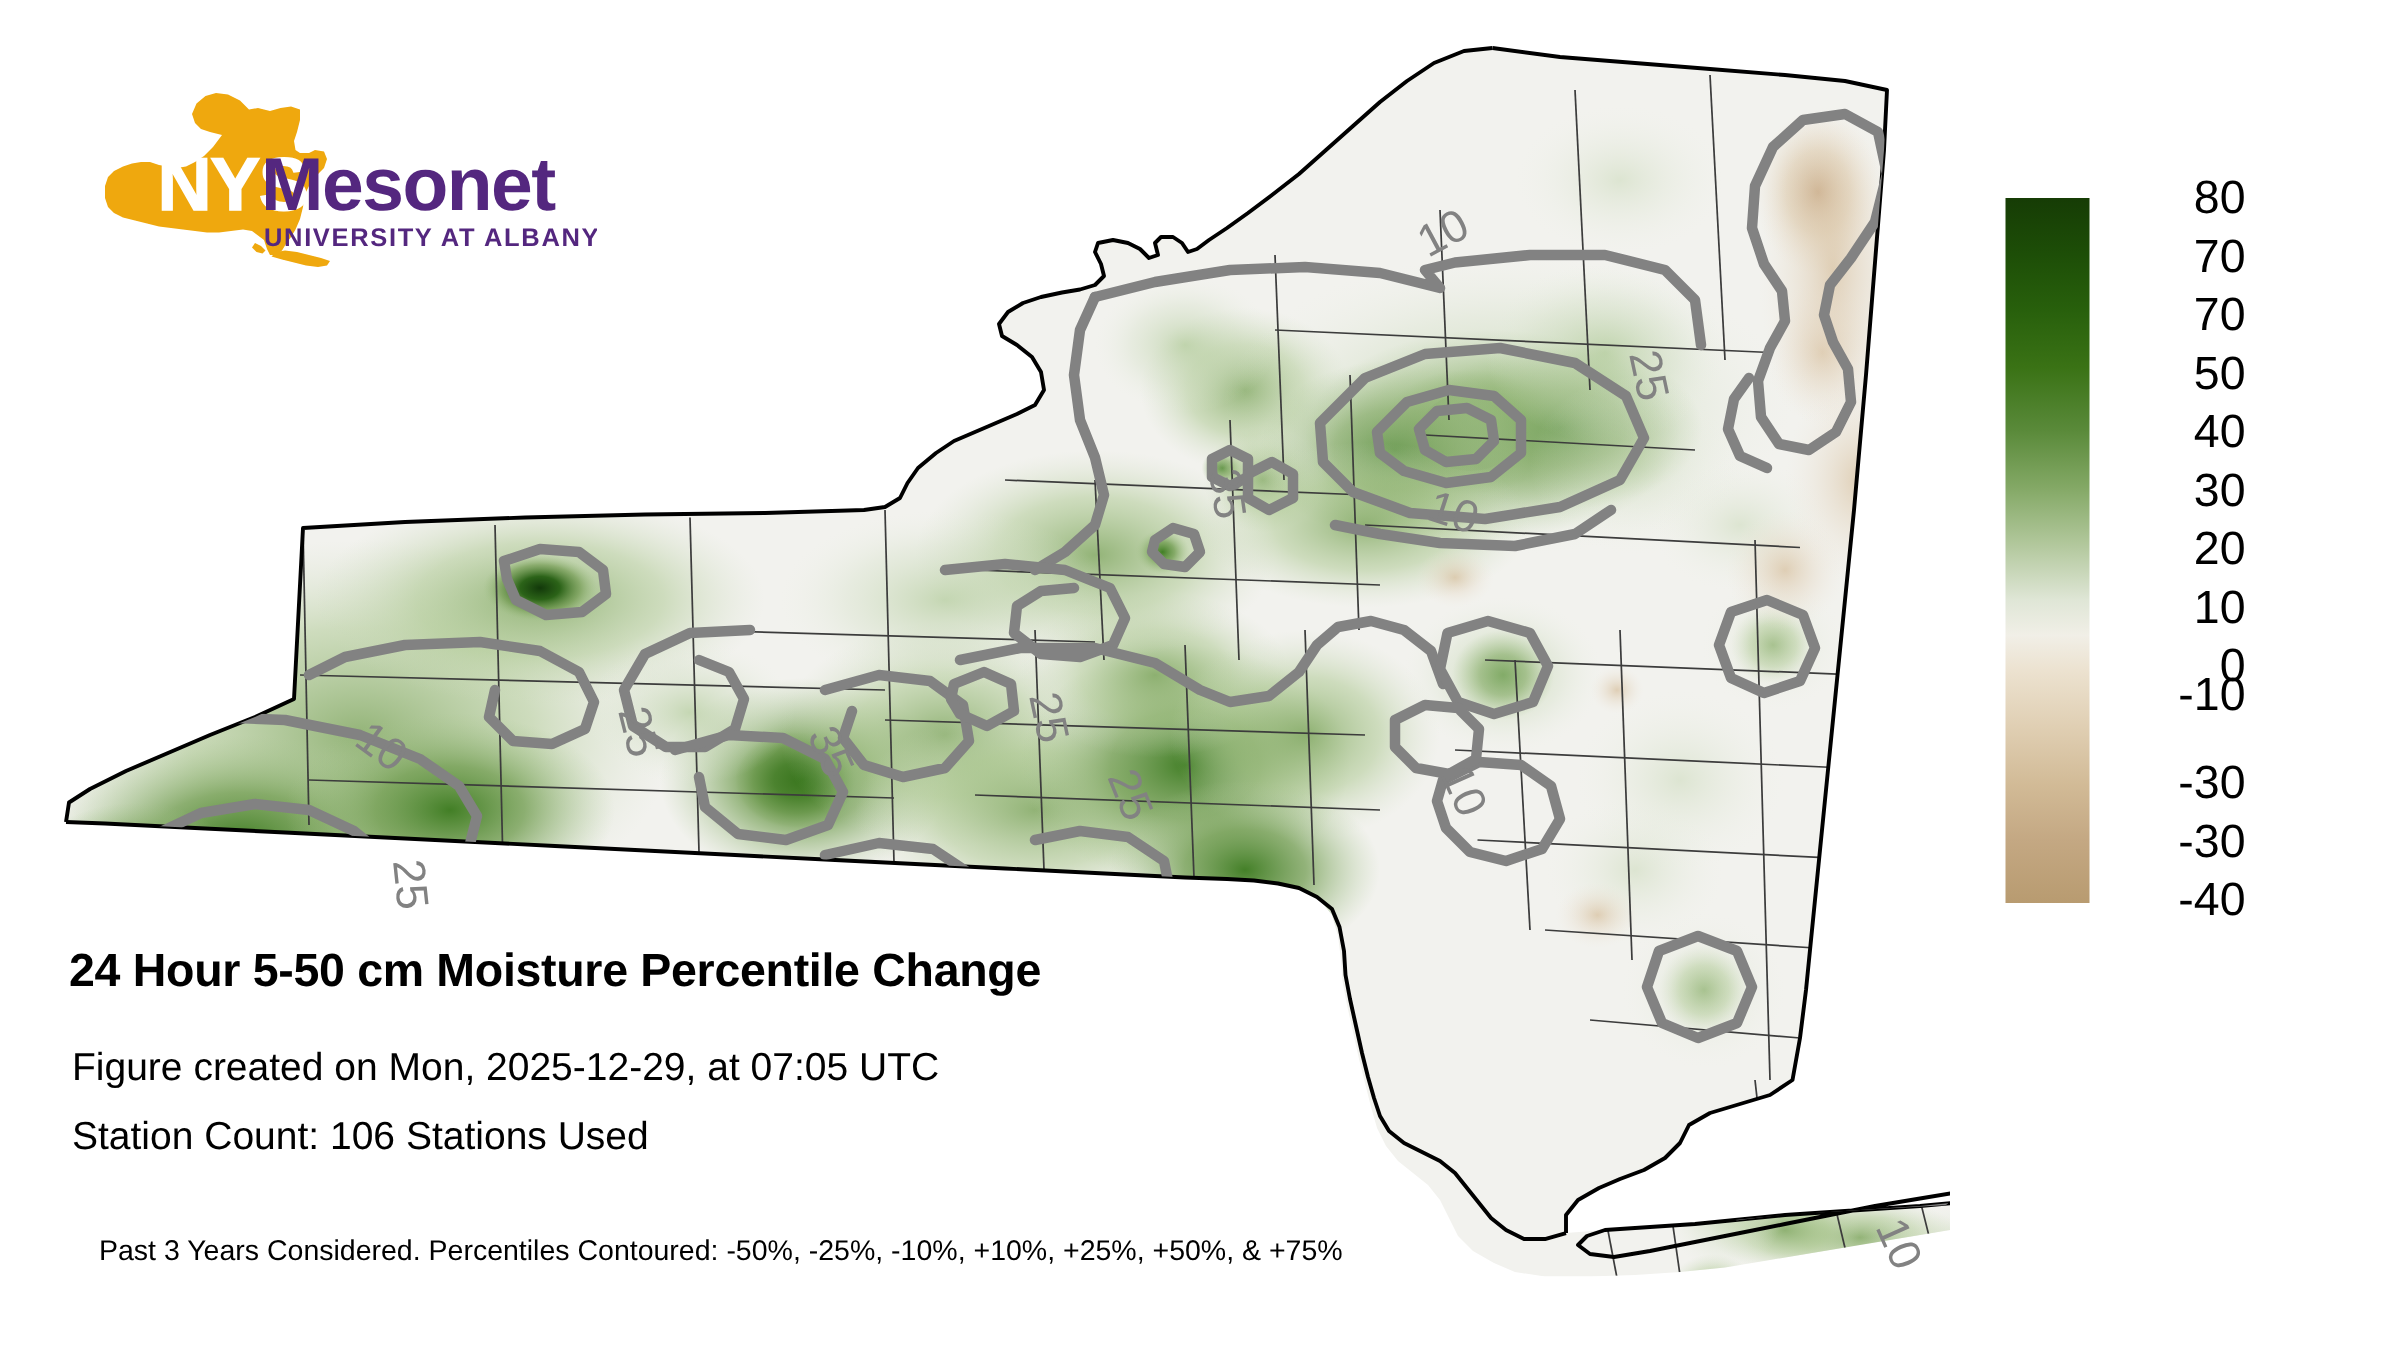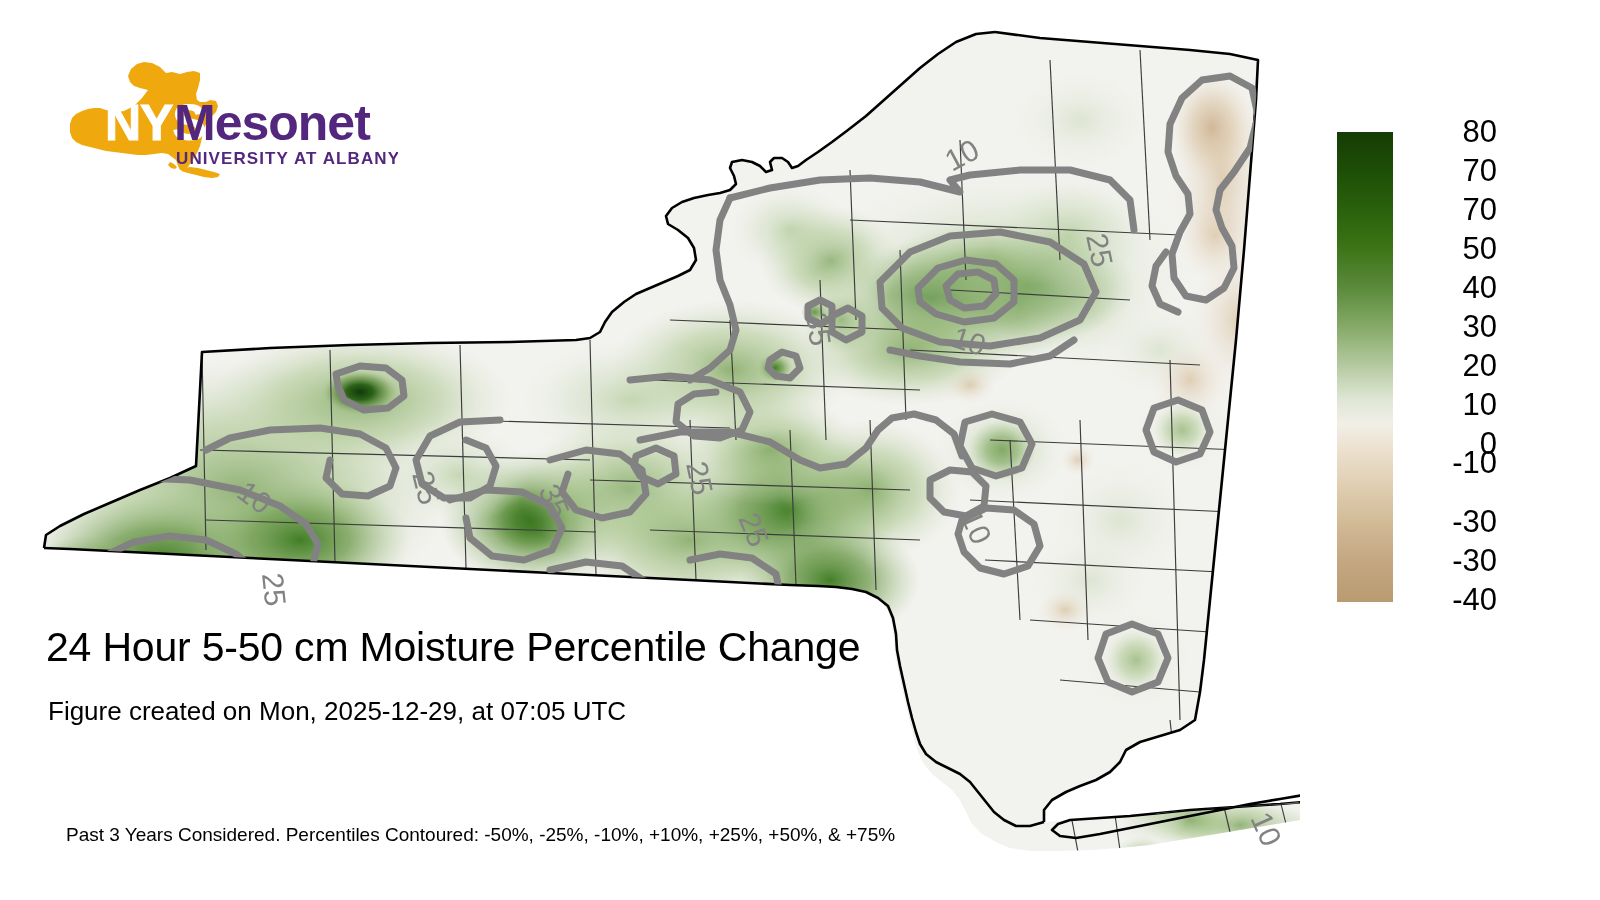--- a/index.html
+++ b/index.html
@@ -89,25 +89,25 @@
   }
 
   
   #caption {
     position: absolute;
     left: 46px;
     top: 625px;
     width: 1100px;
   }
   #fig-title {
-    font-size: 41px;
+    font-size: 31px;
     line-height: 44px;
     letter-spacing: -0.2px;
     margin: 0 0 20px 0;
-    font-weight: 400;
+    font-weight: 700;
     white-space: nowrap;
   }
   .sub-line {
     font-size: 26px;
     line-height: 44px;
     margin: 2px;
     white-space: nowrap;
   }
   #footnote {
     position: absolute;
@@ -451,14 +451,15 @@
     <div class="cb-tick" style="top:331px">-10</div>
     <div class="cb-tick" style="top:390px">-30</div>
     <div class="cb-tick" style="top:429px">-30</div>
     <div class="cb-tick" style="top:468px">-40</div>
   </div>
 </div>
 
 <div id="caption">
   <h1 id="fig-title">24 Hour 5-50 cm Moisture Percentile Change</h1>
   <p class="sub-line">Figure created on Mon, 2025-12-29, at 07:05 UTC</p>
+  <p class="sub-line">Station Count: 106 Stations Used</p>
 </div>
 <div id="footnote">Past 3 Years Considered. Percentiles Contoured: -50%, -25%, -10%, +10%, +25%, +50%, &amp; +75%</div>
 
 </body></html>

